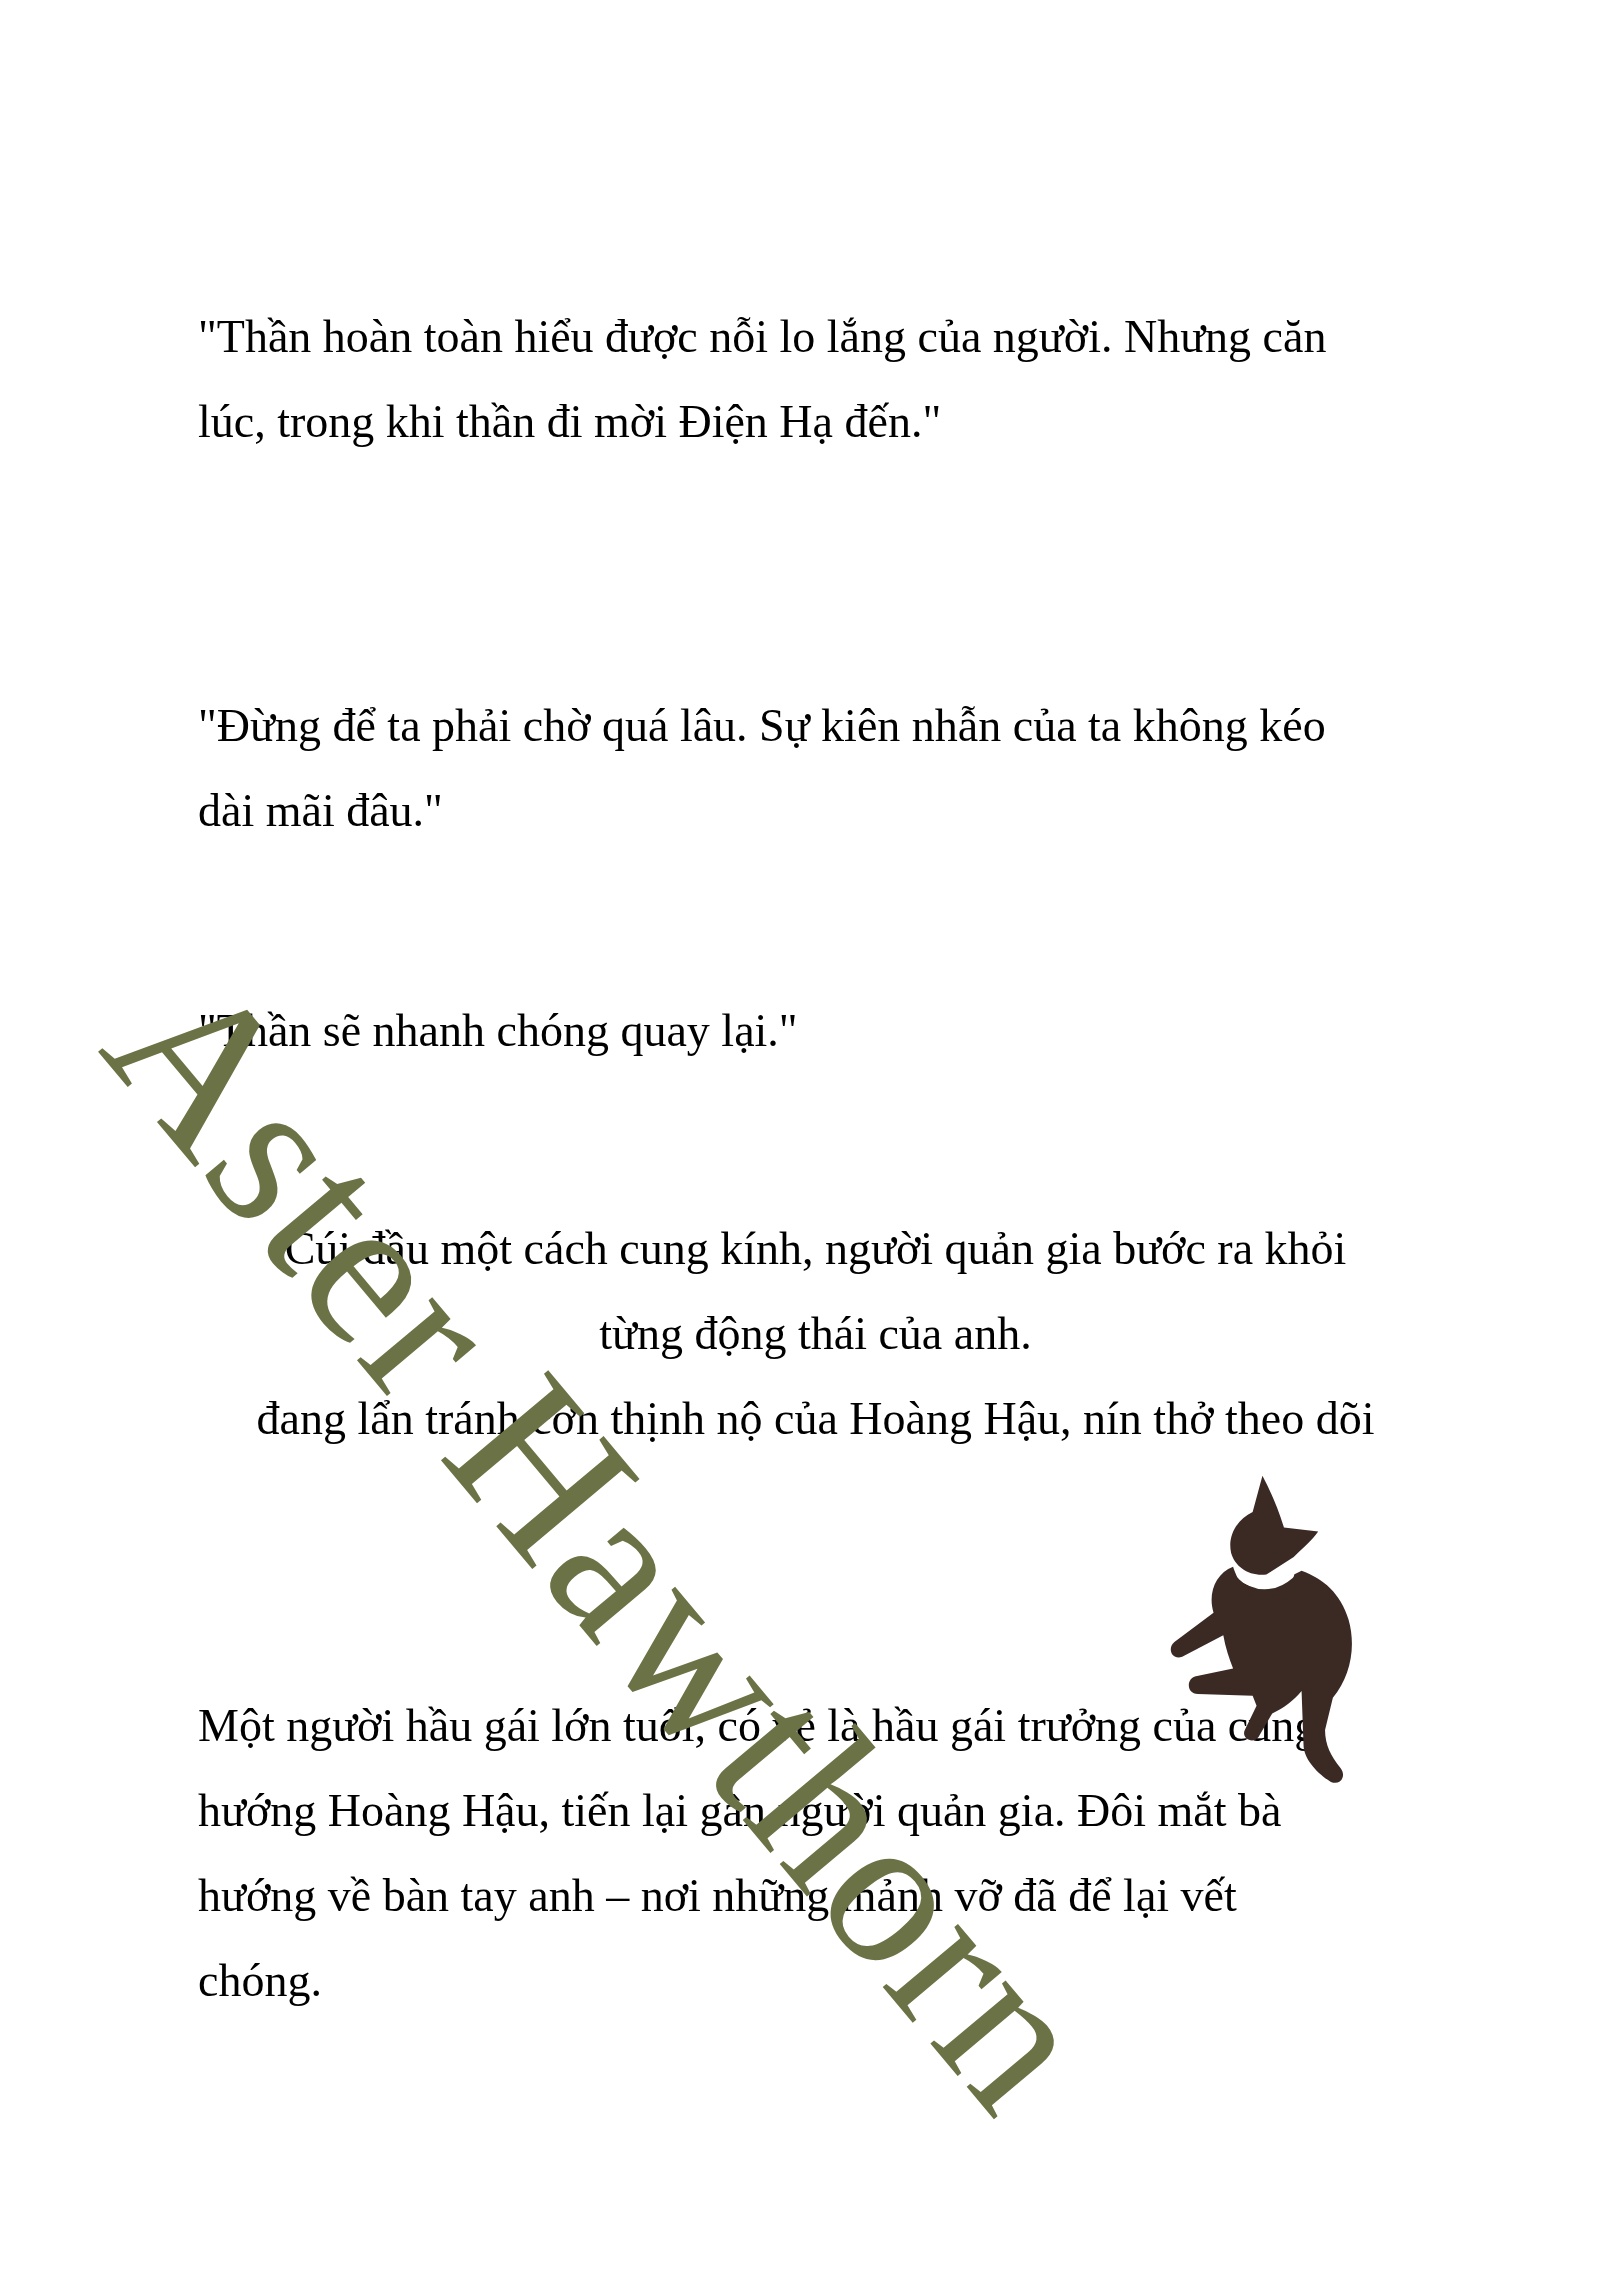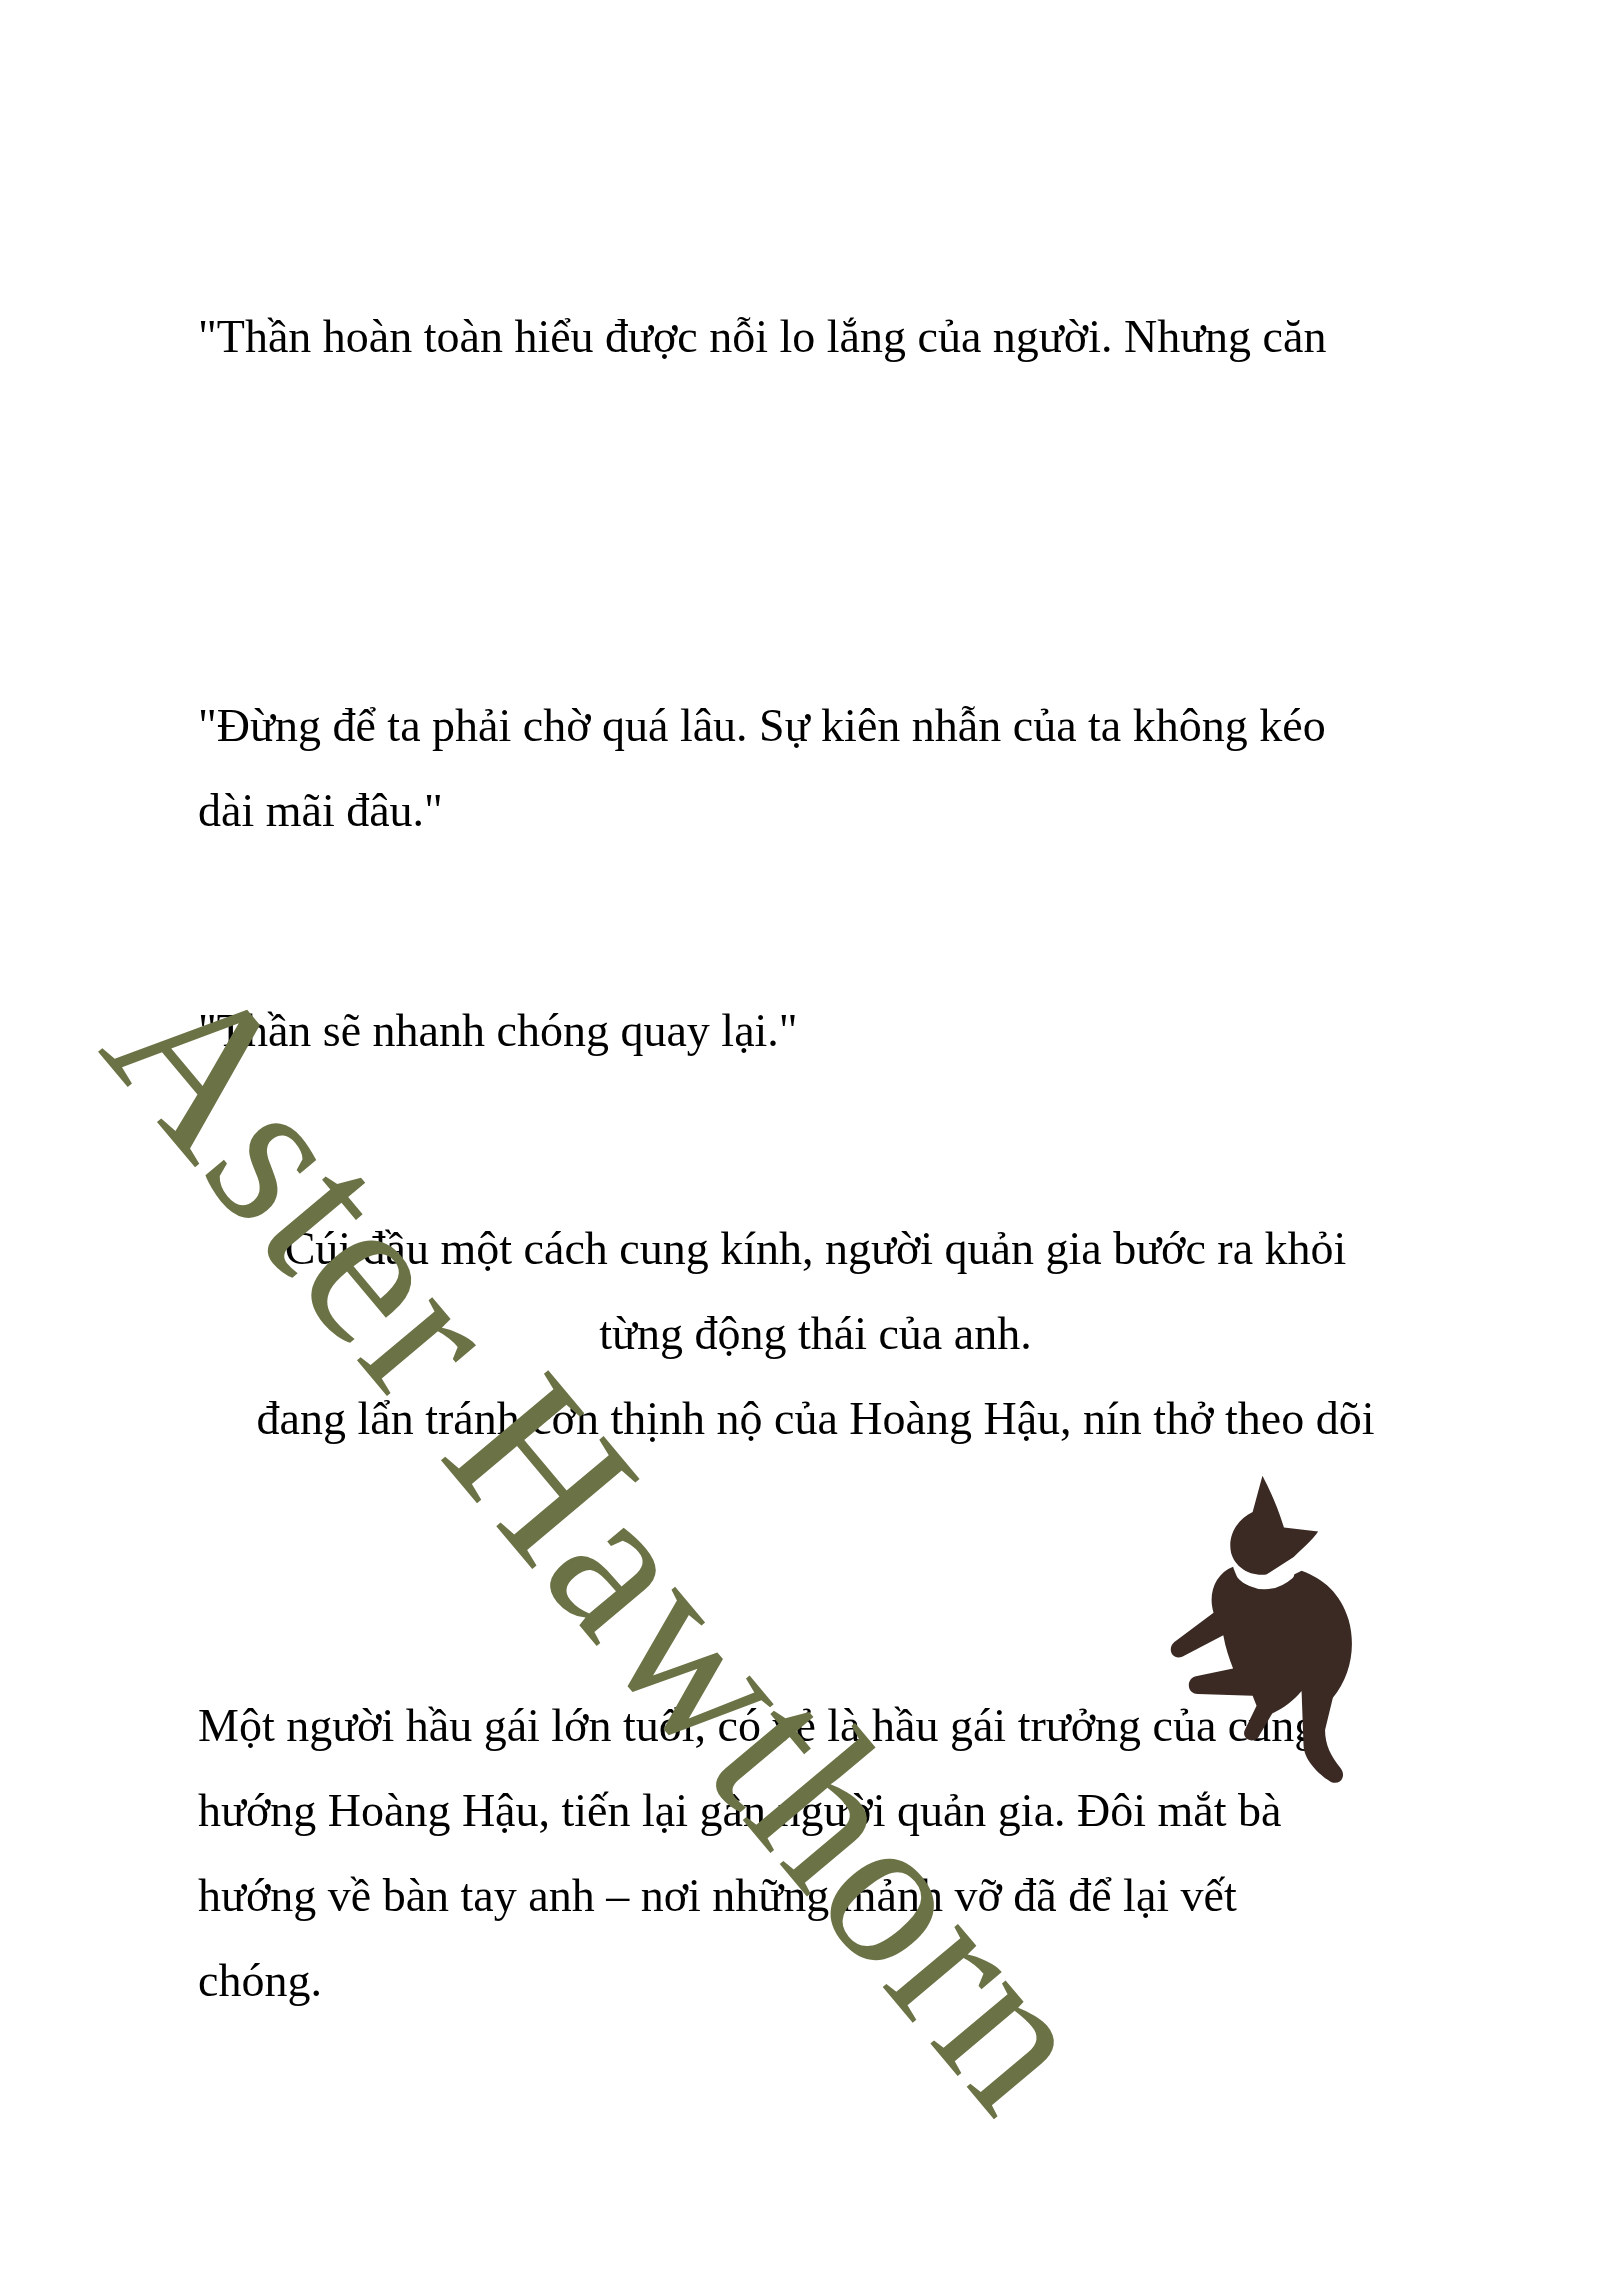--- a/index.html
+++ b/index.html
@@ -57,20 +57,21 @@
       z-index: 3;
     }
   </style>
 </head>
 <body>
 
 <div class="page">
 
   <p class="text-block" style="top:294px;">
     <span class="line">"Thần hoàn toàn hiểu được nỗi lo lắng của người. Nhưng căn</span>
+    <span class="line">lúc, trong khi thần đi mời Điện Hạ đến."</span>
   </p>
 
   <p class="text-block" style="top:683px;">
     <span class="line">"Đừng để ta phải chờ quá lâu. Sự kiên nhẫn của ta không kéo</span>
     <span class="line">dài mãi đâu."</span>
   </p>
 
   <p class="text-block" style="top:988px;">
     <span class="line">"Thần sẽ nhanh chóng quay lại."</span>
   </p>

